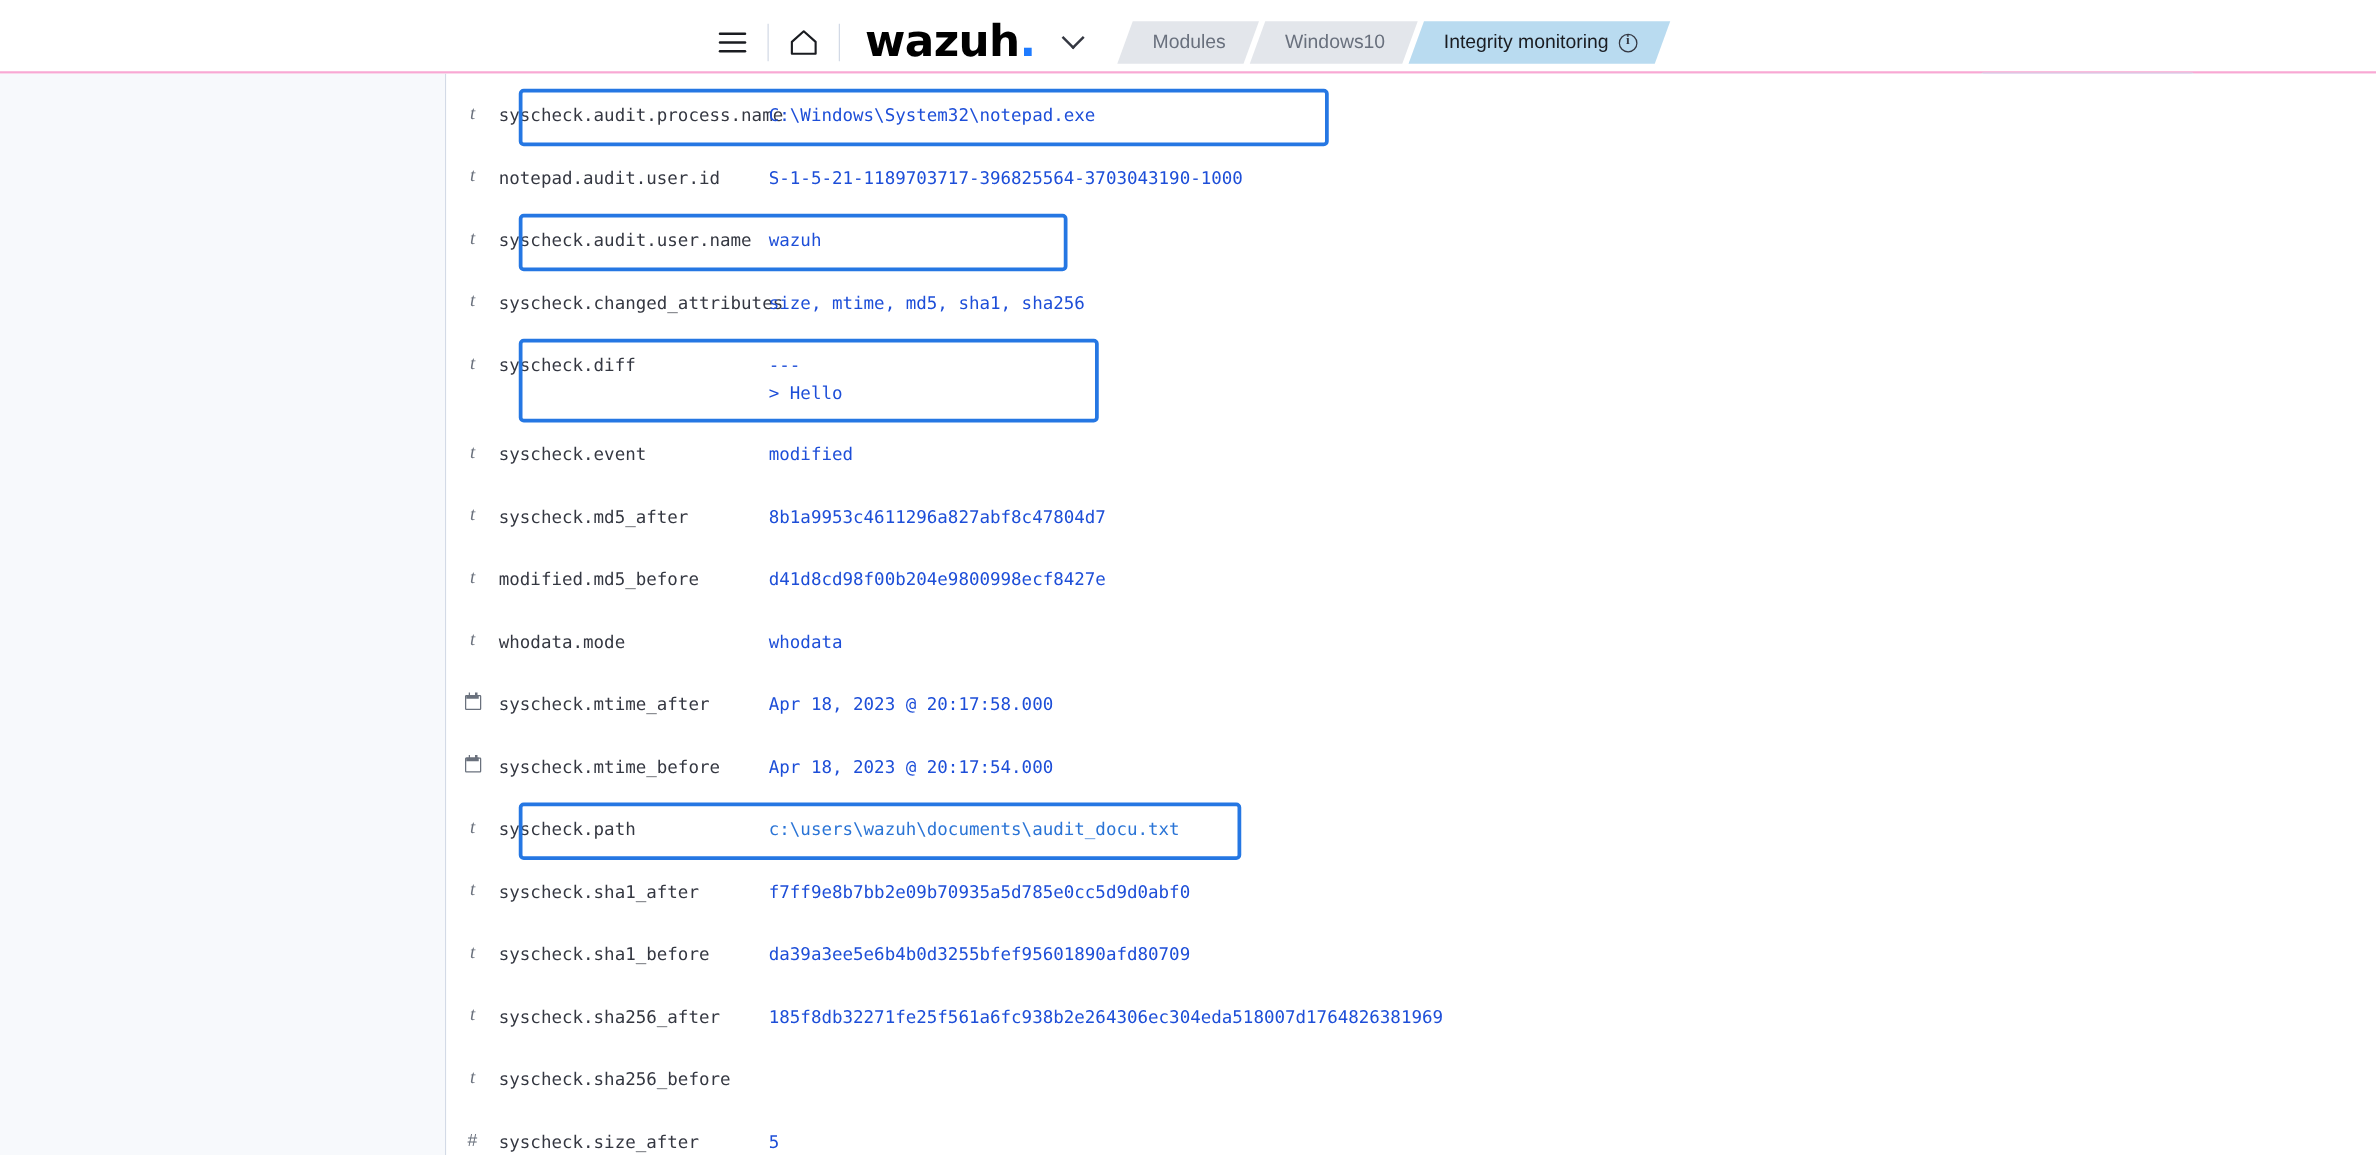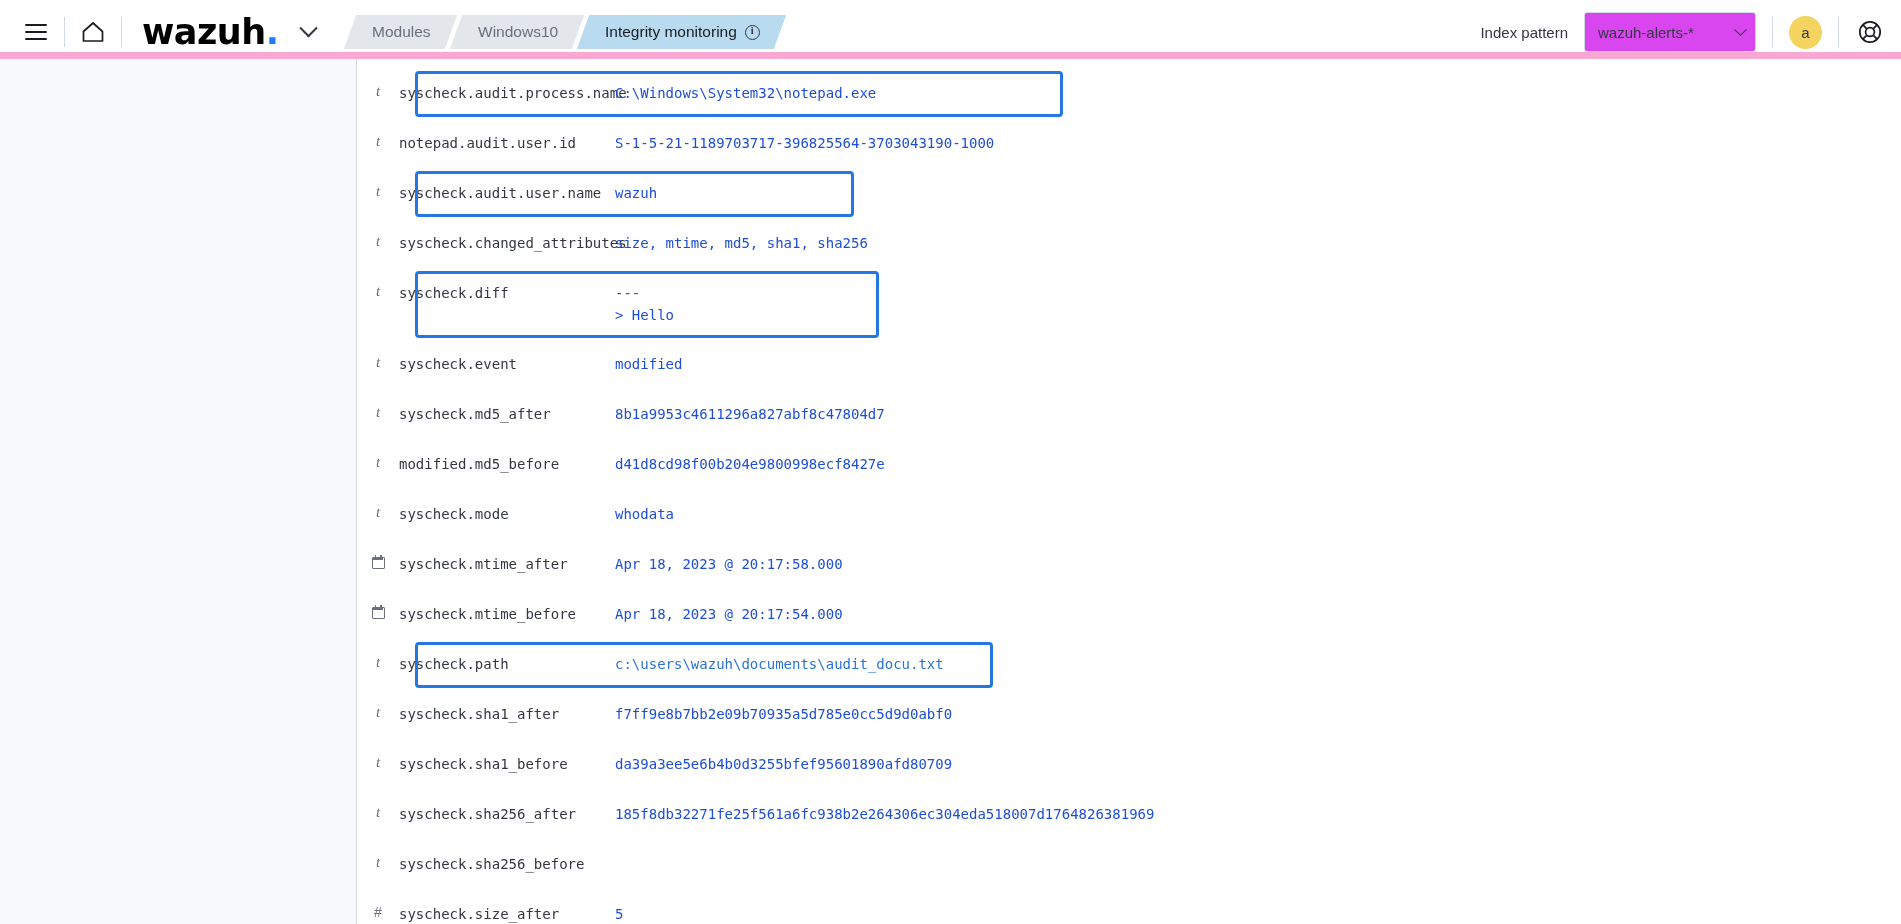--- a/index.html
+++ b/index.html
@@ -10,24 +10,25 @@
     background: #ffffff;
     font-family: "Liberation Sans", sans-serif;
   }
 
   
   .topnav {
     position: relative;
     height: 59px;
     width: 100%;
     background: #ffffff;
-    border-bottom: 7px solid #f9a8d4;
+    border-bottom: 2px solid #f9a8d4;
     display: flex;
     align-items: center;
     padding: 12px 16px 0 14px;
+    flex-direction: column;
   }
   .nav-left { display: flex; align-items: center; height: 100%; }
   .nav-right { display: flex; align-items: center; height: 100%; margin-left: auto; }
 
   .icon-btn {
     width: 44px; height: 44px;
     display: flex; align-items: center; justify-content: center;
     cursor: pointer;
     background: transparent; border: none; padding: 0;
   }
@@ -325,21 +326,21 @@
         <div class="frow">
           <div class="inner">
             <div class="ftype">t</div>
             <div class="fname">modified.md5_before</div>
             <div class="fval">d41d8cd98f00b204e9800998ecf8427e</div>
           </div>
         </div>
         <div class="frow">
           <div class="inner">
             <div class="ftype">t</div>
-            <div class="fname">syscheck.mode</div>
+            <div class="fname">whodata.mode</div>
             <div class="fval">whodata</div>
           </div>
         </div>
         <div class="frow">
           <div class="inner">
             <div class="ftype cal"><span class="cal-glyph"><span class="p1"></span><span class="p2"></span><span class="bdy"></span><span class="top"></span></span></div>
             <div class="fname">syscheck.mtime_after</div>
             <div class="fval">Apr 18, 2023 @ 20:17:58.000</div>
           </div>
         </div>

